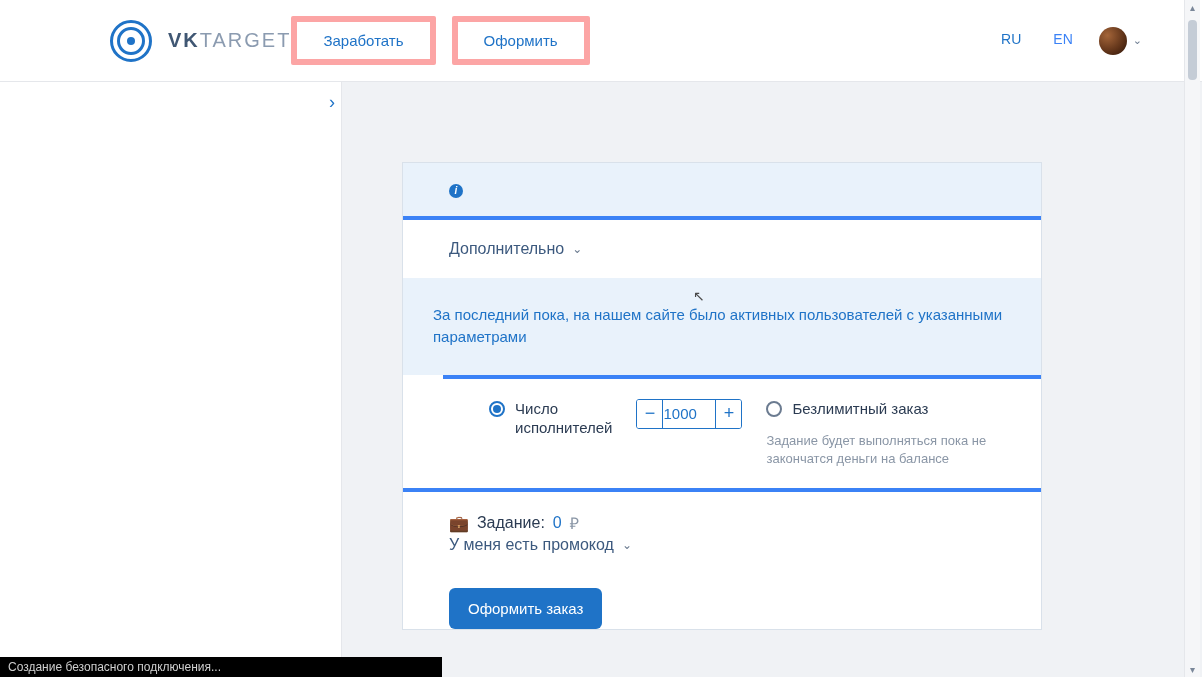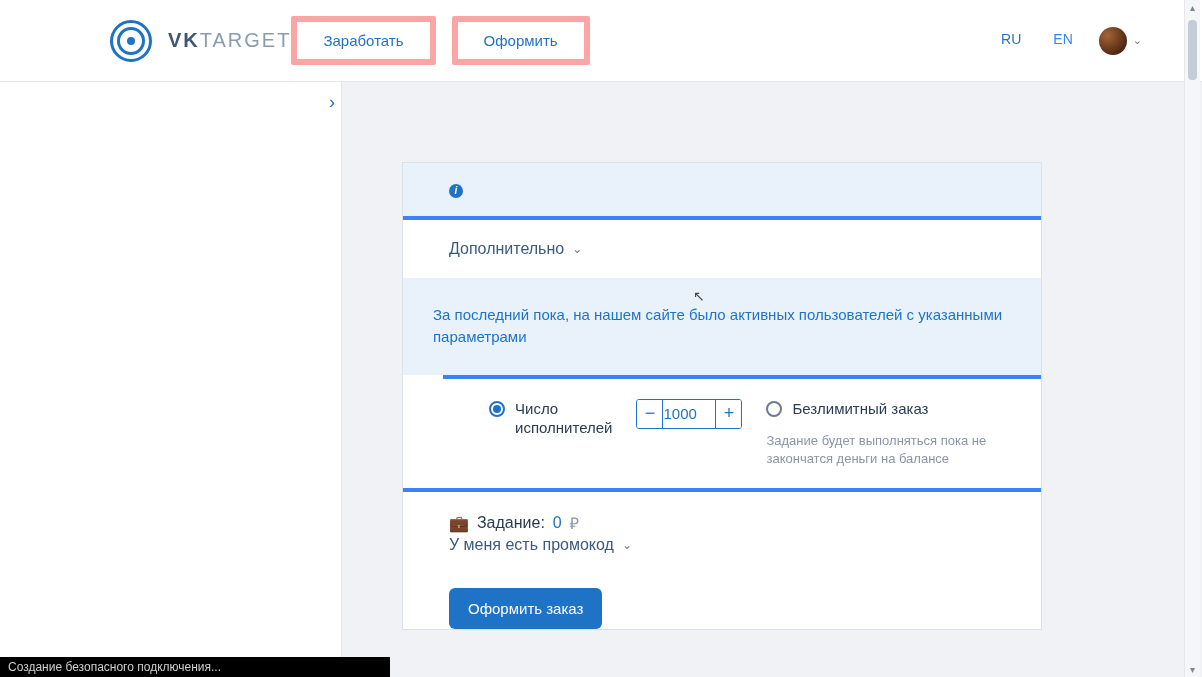--- a/index.html
+++ b/index.html
@@ -203,21 +203,21 @@
     background:#1f73c7; color:#fff; border:none;
     padding: 12px 19px; font-size:15px; cursor:pointer;
     border-radius: 6px;
   }
 
   
   .statusbar {
     position:absolute; bottom:0; left:0;
     background:#000; color:#cfcfcf;
     font-size:12px; padding:3px 8px;
-    width: 390px;
+    width: 442px;
   }
 
   
   .scrollhint {
     position:absolute; right:2px; top:0; bottom:0; width:16px;
     background: #f5f6f8;
     border-left:1px solid #e5e7eb;
   }
   .scrollhint .thumb {
     position:absolute; left:3px; right:3px;

